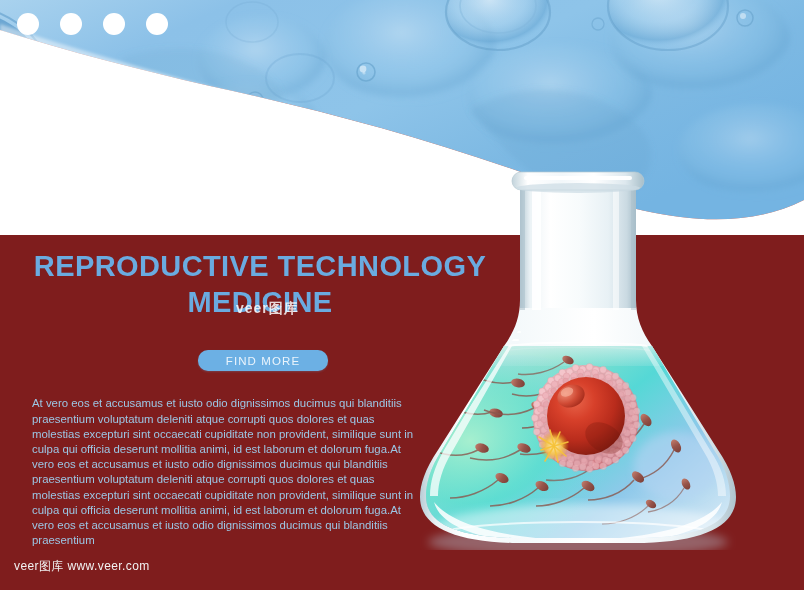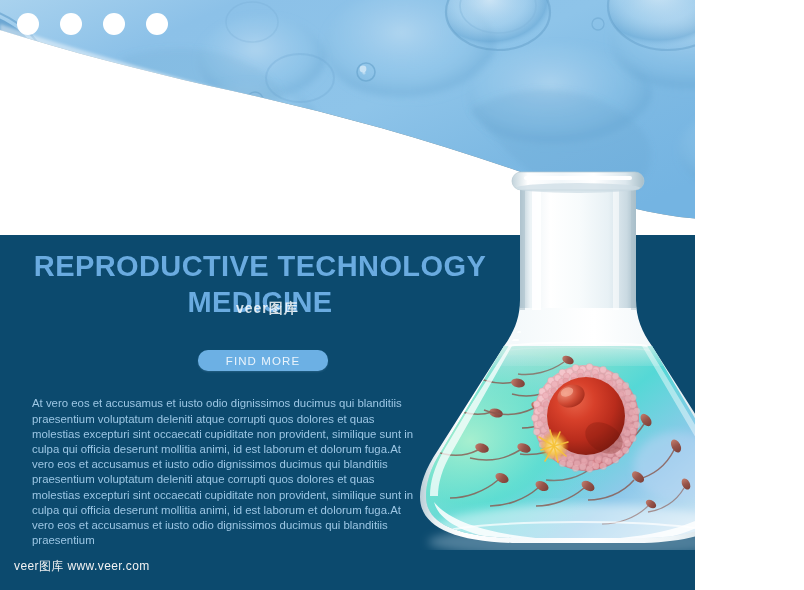--- a/index.html
+++ b/index.html
@@ -1,20 +1,20 @@
 <!DOCTYPE html>
 <html><head>
 <meta charset="utf-8">
 <style>
   html,body{margin:0;padding:0;}
   body{
     width:804px;height:590px;overflow:hidden;background:#ffffff;
     font-family:"Liberation Sans",sans-serif;
   }
-  #stage{position:relative;width:695px;height:590px;overflow:hidden;background:#0c4a6e;}
+  #stage{position:relative;width:804px;height:590px;overflow:hidden;background:#7f1d1d;}
 
   
   .wave-wrap{position:absolute;left:0;top:0;width:804px;height:235px;overflow:hidden;}
   .wave-svg{position:absolute;left:0;top:0;}
 
   
   .dot{position:absolute;border-radius:50%;background:#ffffff;}
 
   
   .headline{

